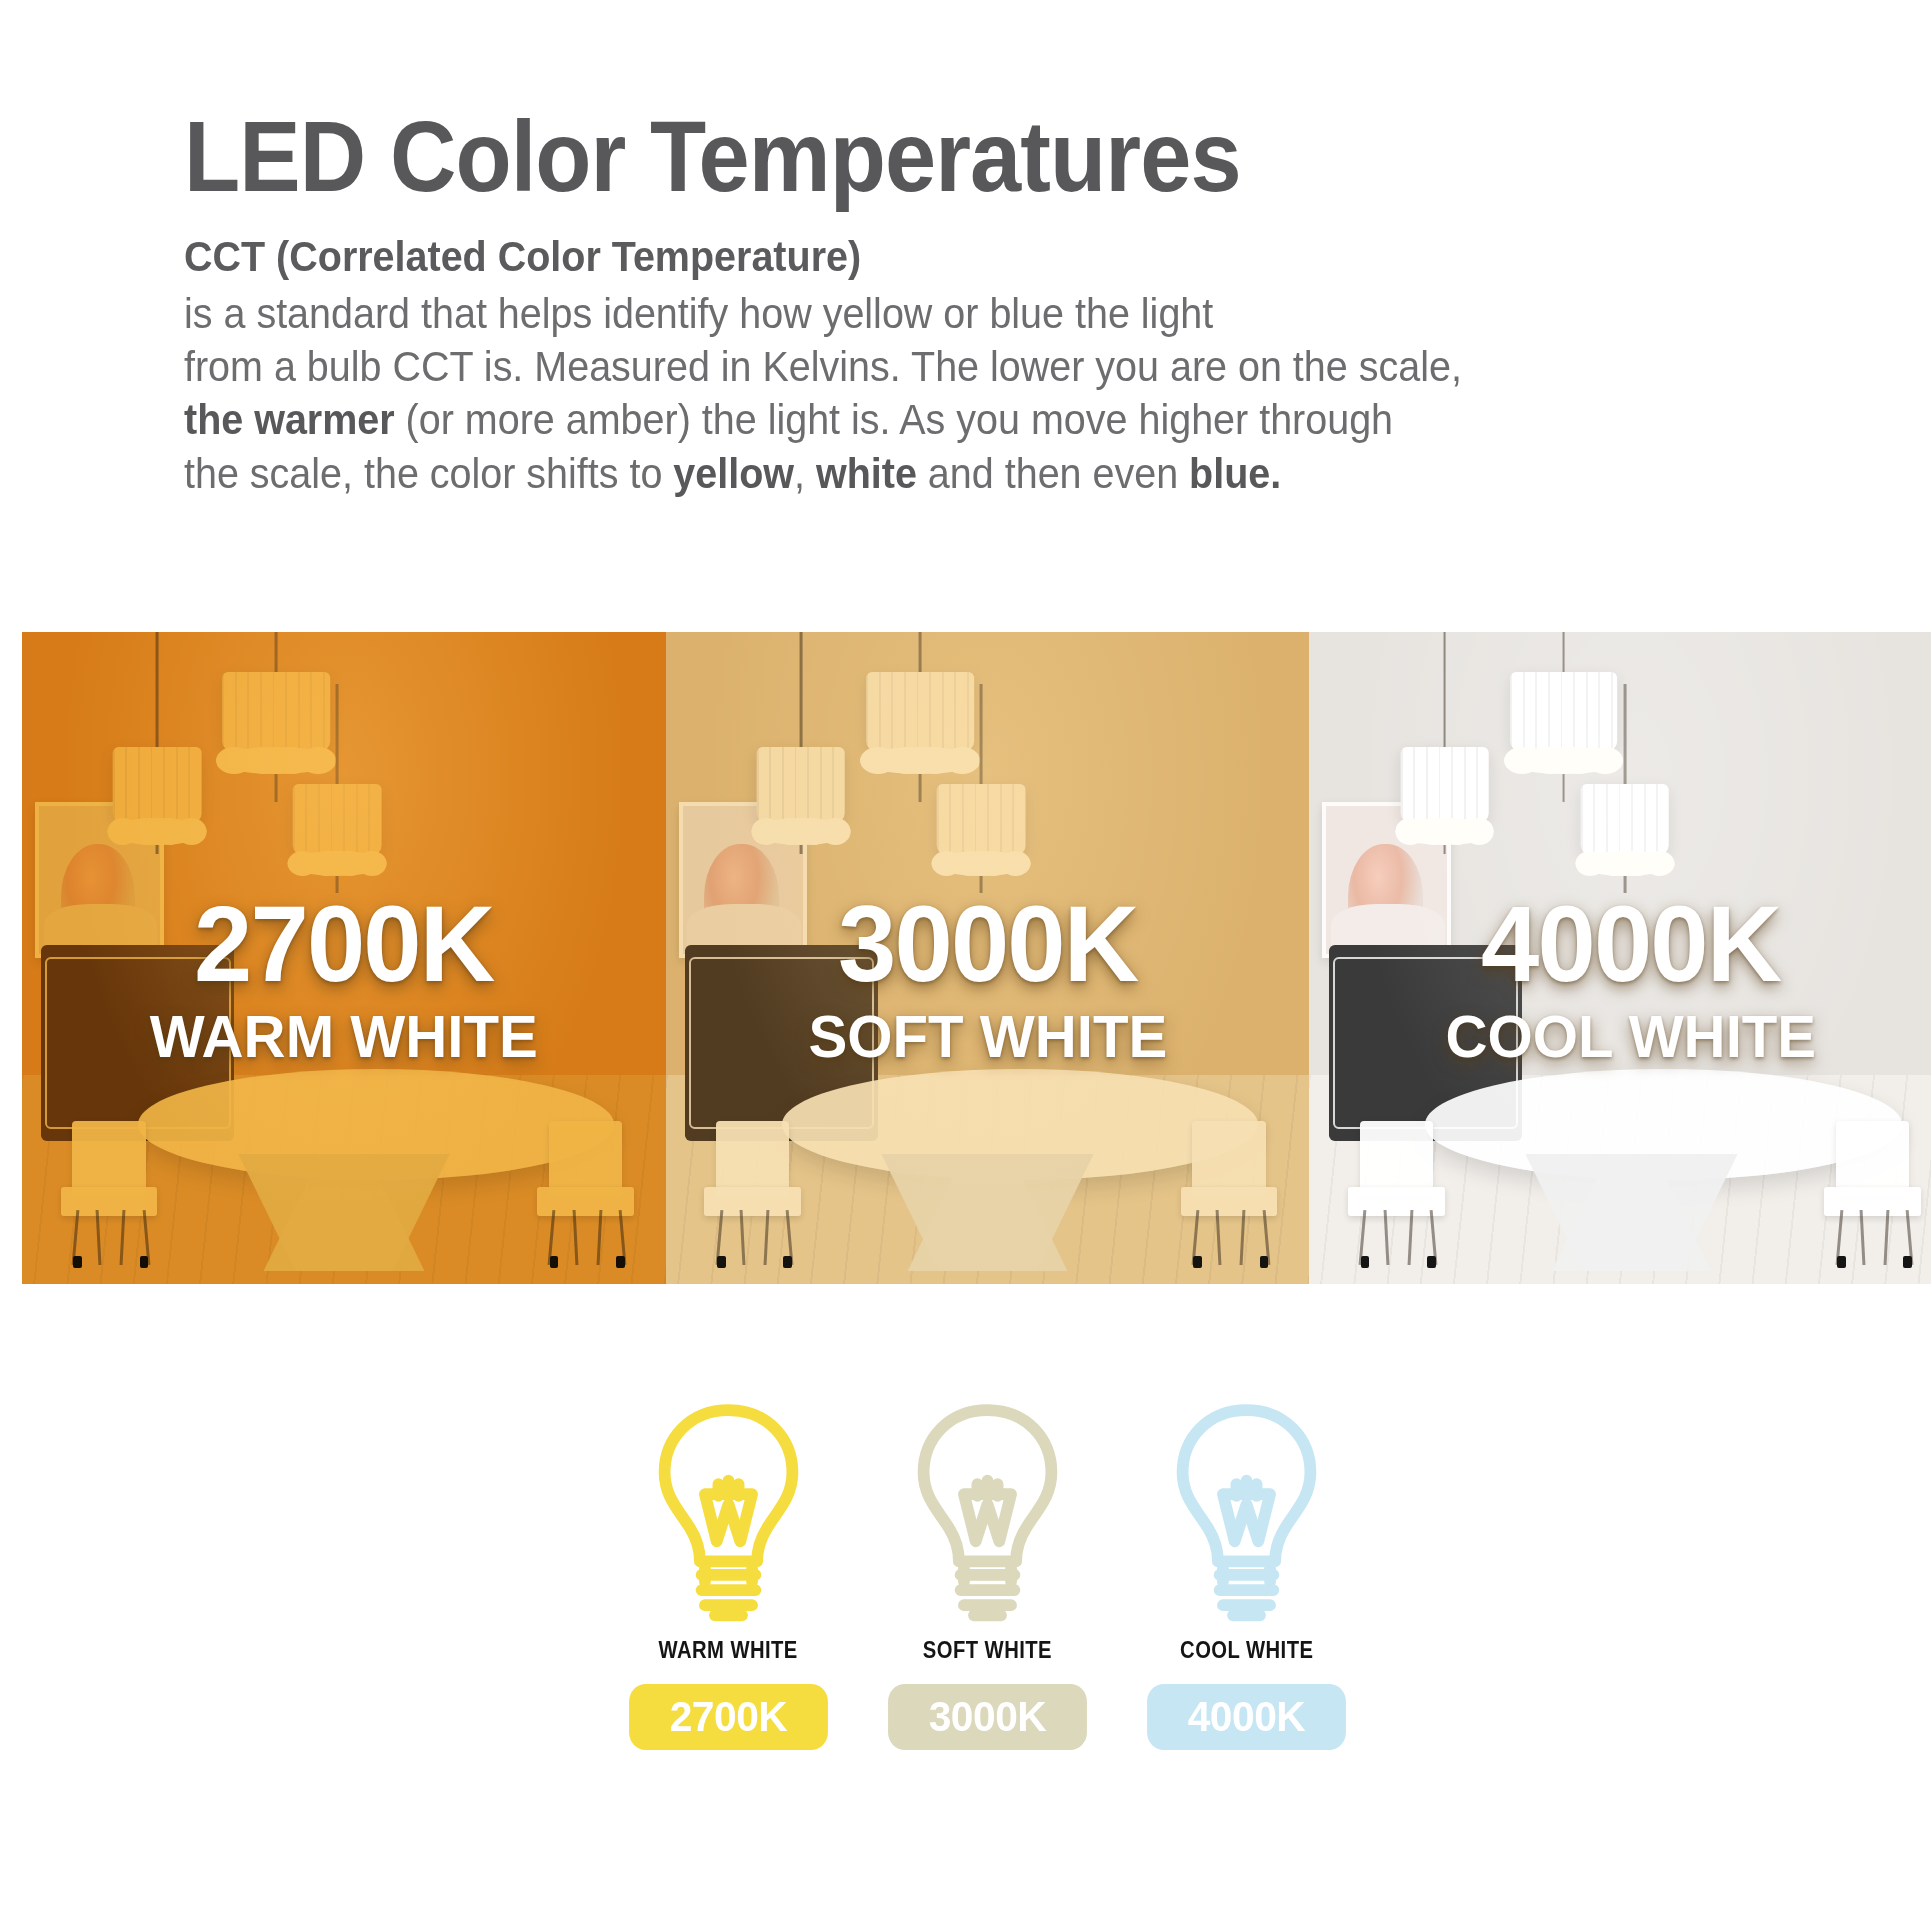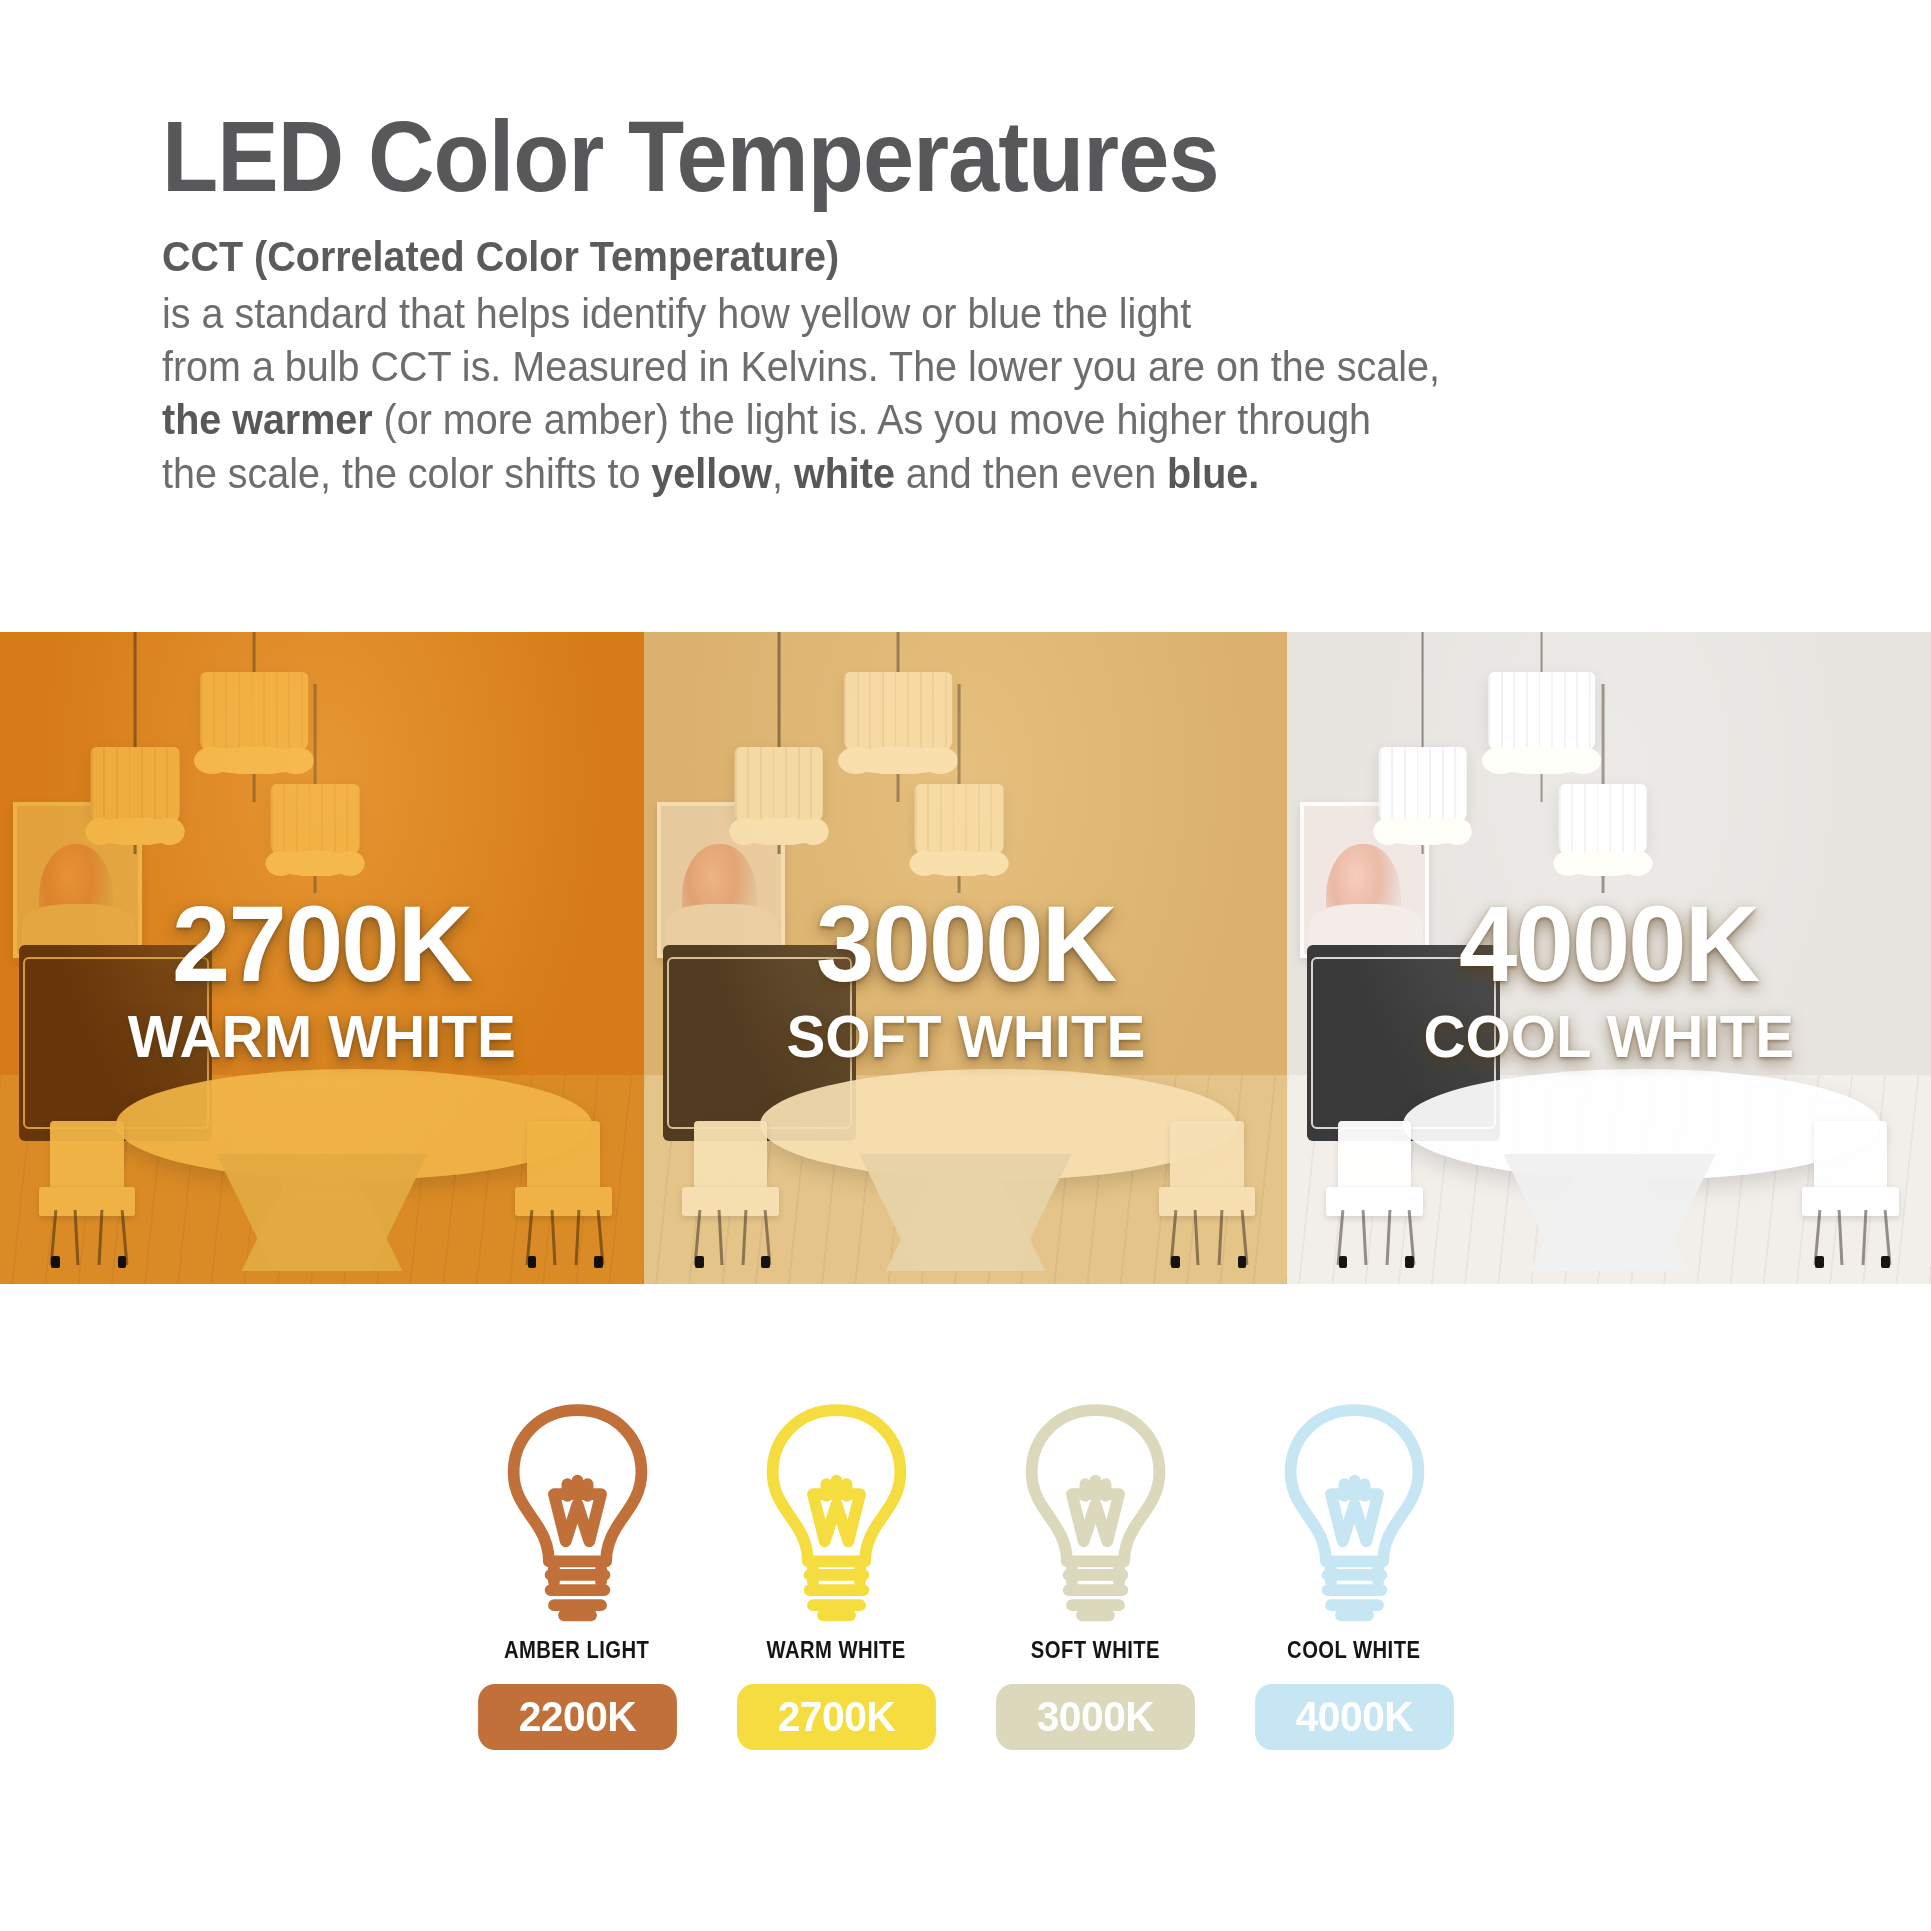--- a/index.html
+++ b/index.html
@@ -3,21 +3,21 @@
 <meta charset="utf-8">
 <style>
   * { box-sizing: border-box; margin: 0; padding: 0; }
   html, body {
     width: 1931px; height: 1931px;
     background: #ffffff;
     font-family: "Liberation Sans", sans-serif;
     overflow: hidden;
   }
 
-  .page { position: relative; width: 1725px; height: 1931px; background:#fff; }
+  .page { position: relative; width: 1725px; height: 1931px; background:#fff;margin-left:22px; }
 
   
   .header { position: absolute; left: 162px; top: 106px; width: 1641px; }
   .title {
     font-size: 100px;
     font-weight: 700;
     color: #58585a;
     letter-spacing: -1px;
     line-height: 1.0;
     transform: scaleX(0.92);
@@ -461,38 +461,20 @@
       </div>
       <div class="panel-label">
         <div class="panel-kelvin">4000K</div>
         <div class="panel-name">COOL WHITE</div>
       </div>
     </div>
   </div>
 
   <div class="legend">
 
-    <div class="legend-item">
-      <div class="bulb-wrap">
-        <svg viewBox="0 0 100 132" aria-hidden="true">
-          <g fill="none" stroke-width="7" stroke-linecap="round" stroke-linejoin="round">
-            <path class="bulb-stroke" d="M50 6 C27 6 12 23 12 43 C12 58 21 66 27 76 C32 84 33 90 33 96 L67 96 C67 90 68 84 73 76 C79 66 88 58 88 43 C88 23 73 6 50 6 Z" stroke="#c1703a"></path>
-            <path class="bulb-stroke" d="M36 100 L36 108 M64 100 L64 108" stroke="#c1703a"></path>
-            <path class="bulb-stroke" d="M34 104 L66 104 M34 113 L66 113 M36 122 L64 122" stroke="#c1703a"></path>
-            <path class="bulb-stroke" d="M42 128 L58 128" stroke="#c1703a"></path>
-            <path class="bulb-stroke" d="M36 56 L64 56 L57 84 L50 62 L43 84 Z" stroke="#c1703a"></path>
-            <path class="bulb-stroke" d="M44 50 L44 57 M50 48 L50 57 M56 50 L56 57" stroke="#c1703a"></path>
-          </g>
-        </svg>
-      </div>
-      <div class="legend-name">AMBER LIGHT</div>
-      <div class="pill" style="background: rgb(193, 112, 58);">
-        <span>2200K</span>
-      </div>
-    </div>
 
     <div class="legend-item">
       <div class="bulb-wrap">
         <svg viewBox="0 0 100 132" aria-hidden="true">
           <g fill="none" stroke-width="7" stroke-linecap="round" stroke-linejoin="round">
             <path class="bulb-stroke" d="M50 6 C27 6 12 23 12 43 C12 58 21 66 27 76 C32 84 33 90 33 96 L67 96 C67 90 68 84 73 76 C79 66 88 58 88 43 C88 23 73 6 50 6 Z" stroke="#f5dd3f"></path>
             <path class="bulb-stroke" d="M36 100 L36 108 M64 100 L64 108" stroke="#f5dd3f"></path>
             <path class="bulb-stroke" d="M34 104 L66 104 M34 113 L66 113 M36 122 L64 122" stroke="#f5dd3f"></path>
             <path class="bulb-stroke" d="M42 128 L58 128" stroke="#f5dd3f"></path>
             <path class="bulb-stroke" d="M36 56 L64 56 L57 84 L50 62 L43 84 Z" stroke="#f5dd3f"></path>

